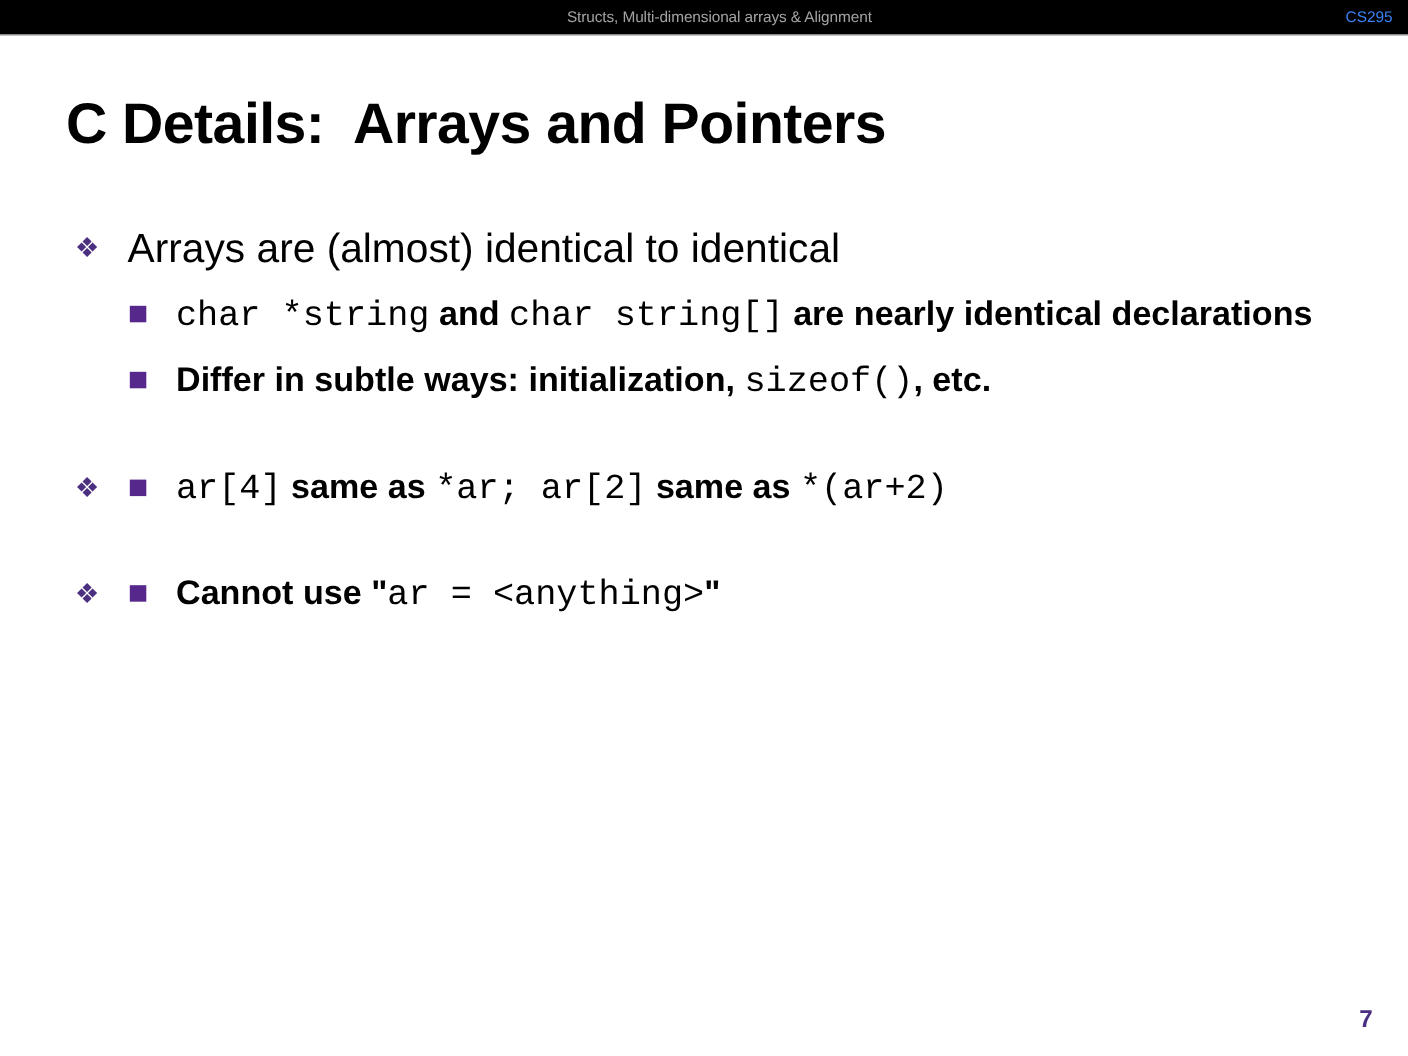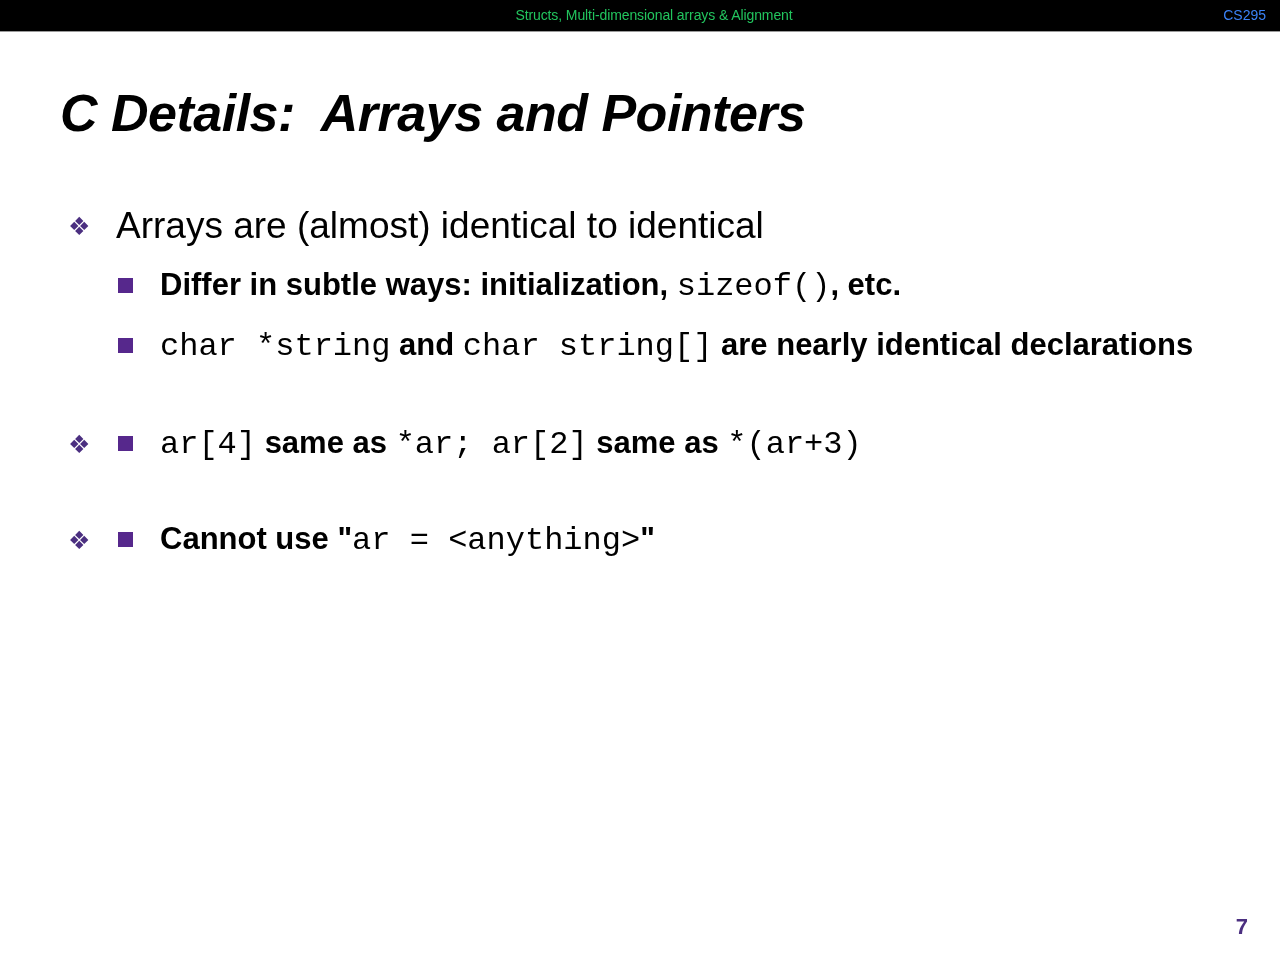--- a/index.html
+++ b/index.html
@@ -24,21 +24,21 @@
     height: 32px;
     background: #000000;
     border-bottom: 1px solid #9a9a9a;
     box-sizing: border-box;
   }
   #header-title {
     position: absolute;
     left: 0; right: 0;
     top: 7px;
     text-align: center;
-    color: #22c55e;
+    color: #a3a3a3;
     font-size: 14px;
     font-family: "Liberation Sans", sans-serif;
     letter-spacing: -0.1px;
     line-height: 16px;
     margin-left: 28px;
   }
   #header-course {
     position: absolute;
     right: 14px;
     top: 7px;
@@ -53,21 +53,20 @@
     position: absolute;
     left: 60px;
     top: 82px;
     font-size: 52px;
     font-weight: bold;
     color: #000000;
     letter-spacing: -0.5px;
     white-space: pre;
     line-height: 62px;
     font-family: "Liberation Sans", sans-serif;
-    font-style: italic;
   }
 
   
   #slide-body {
     position: absolute;
     left: 60px;
     top: 196px;
     width: 1180px;
   }
 
@@ -151,39 +150,39 @@
 <div id="slide-body">
 
   <div class="l1-block">
     <div class="l1-item">
       <span class="l1-bullet">❖</span>
       <span class="l1-text">Arrays are (almost) identical to identical</span>
     </div>
 
     <div class="l2-item">
       <span class="l2-bullet"></span>
-      <span class="l2-text"><span>Differ in subtle ways:  initialization, </span><span class="code">sizeof()</span><span>, etc.</span></span>
+      <span class="l2-text"><span class="code">char *string</span><span> and </span><span class="code">char string[]</span><span> are nearly identical declarations</span></span>
     </div>
 
     <div class="l2-item">
       <span class="l2-bullet"></span>
-      <span class="l2-text"><span class="code">char *string</span><span> and </span><span class="code">char string[]</span><span> are nearly identical declarations</span></span>
+      <span class="l2-text"><span>Differ in subtle ways:  initialization, </span><span class="code">sizeof()</span><span>, etc.</span></span>
     </div>
   </div>
 
   <div class="spacer-lg"></div>
 
   <div class="l1-block">
     <div class="l1-item">
       <span class="l1-bullet">❖</span>
     </div>
 
     <div class="l2-item">
       <span class="l2-bullet"></span>
-      <span class="l2-text"><span class="code">ar[4]</span><span> same as </span><span class="code">*ar; ar[2]</span><span> same as </span><span class="code">*(ar+3)</span></span>
+      <span class="l2-text"><span class="code">ar[4]</span><span> same as </span><span class="code">*ar; ar[2]</span><span> same as </span><span class="code">*(ar+2)</span></span>
     </div>
   </div>
 
   <div class="spacer-md"></div>
 
   <div class="l1-block">
     <div class="l1-item">
       <span class="l1-bullet">❖</span>
     </div>
 

